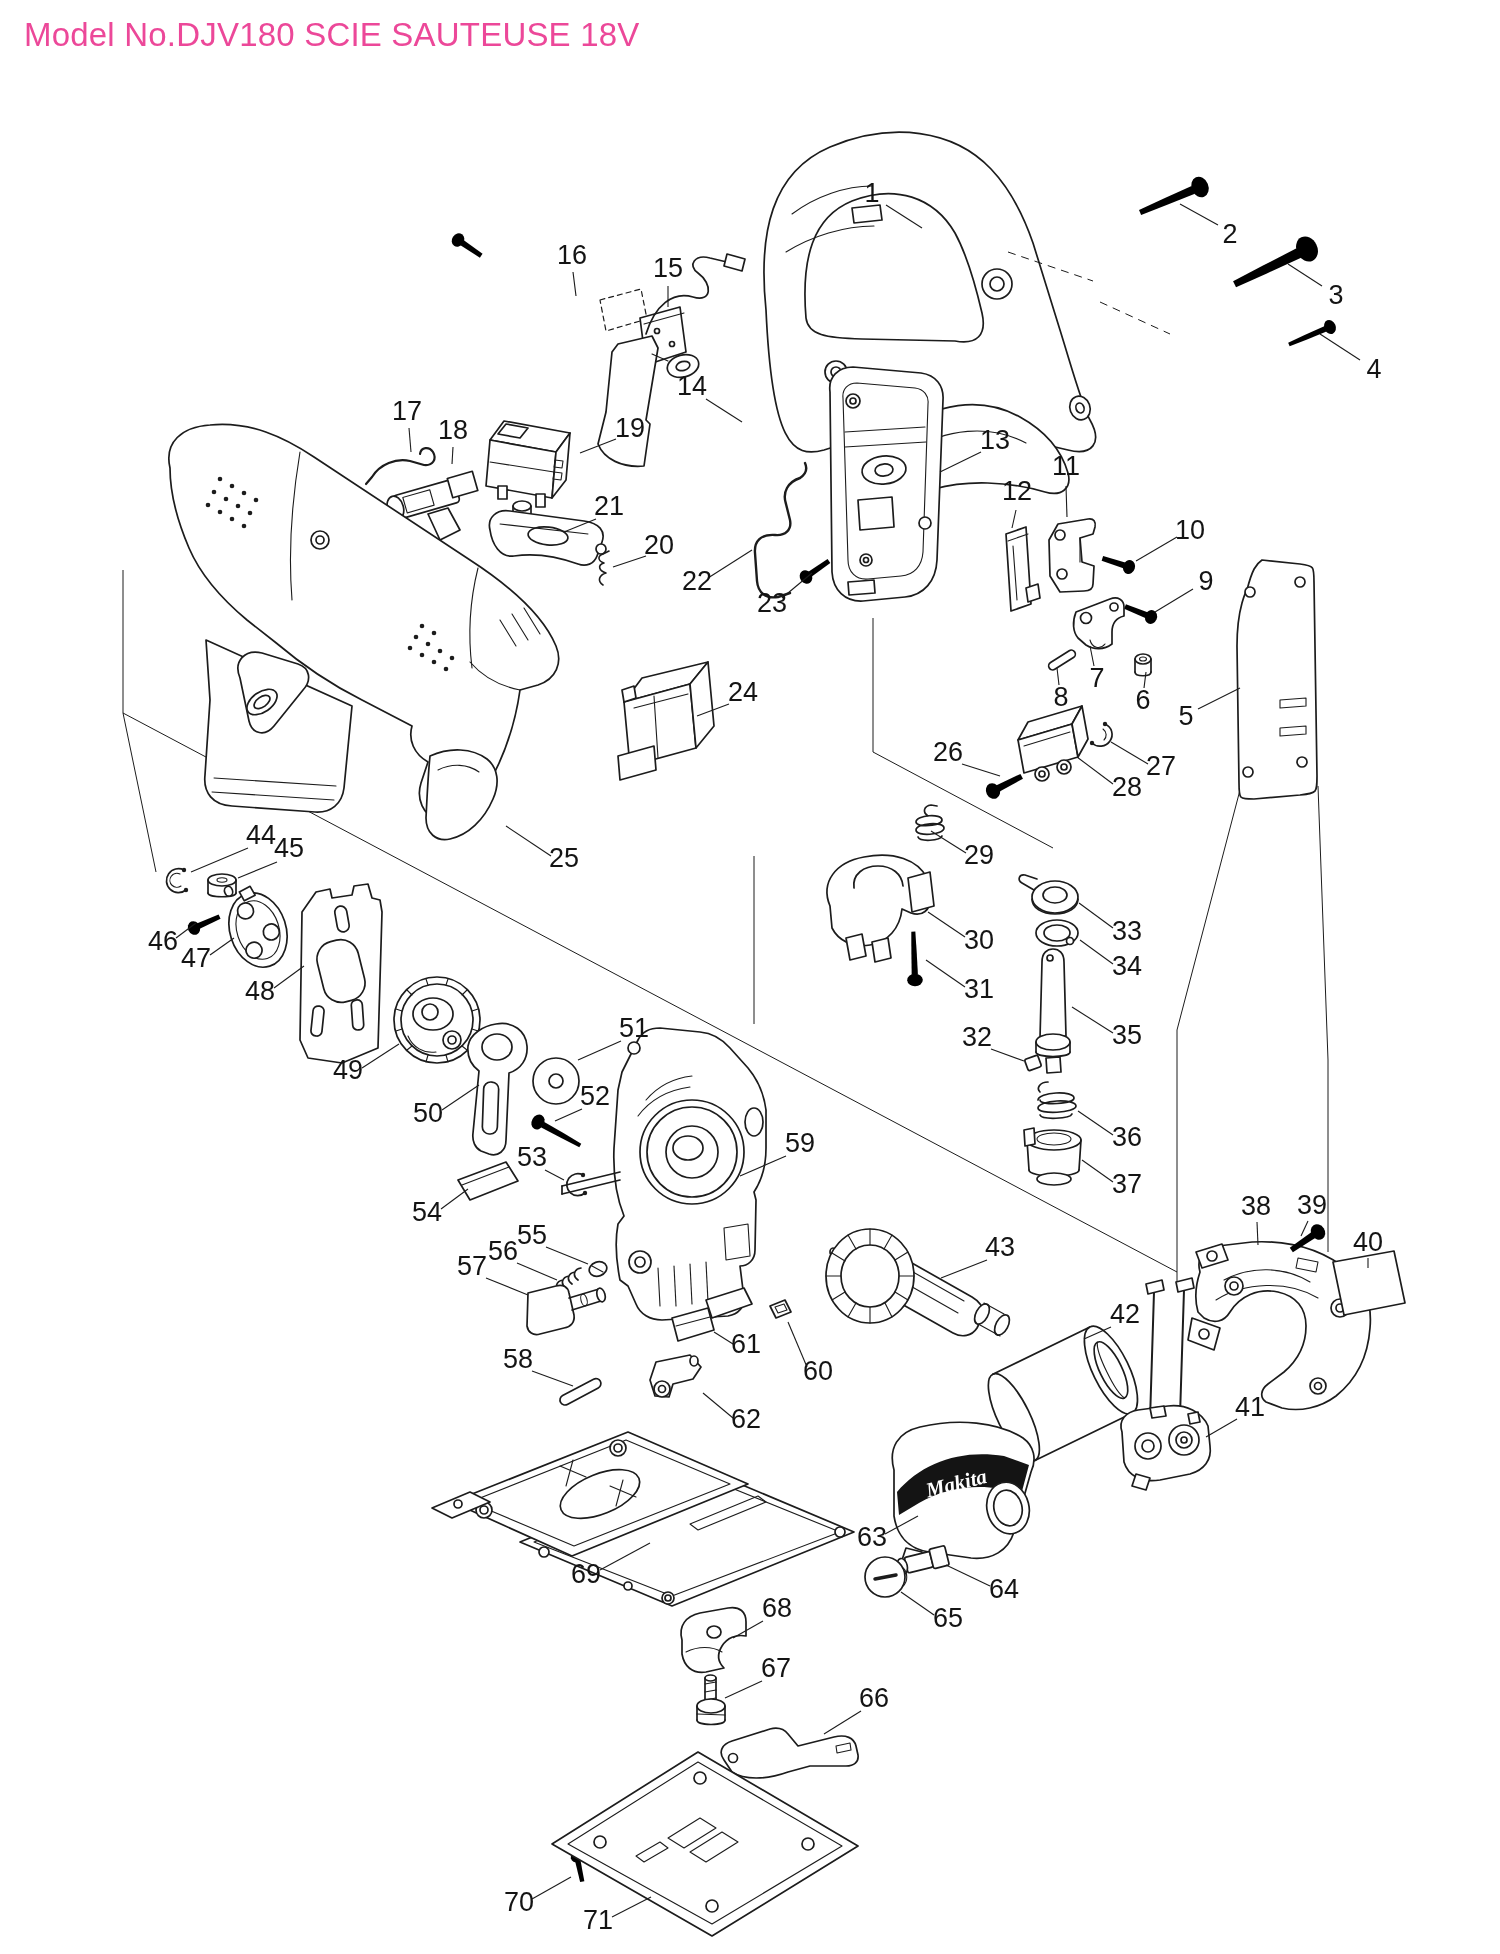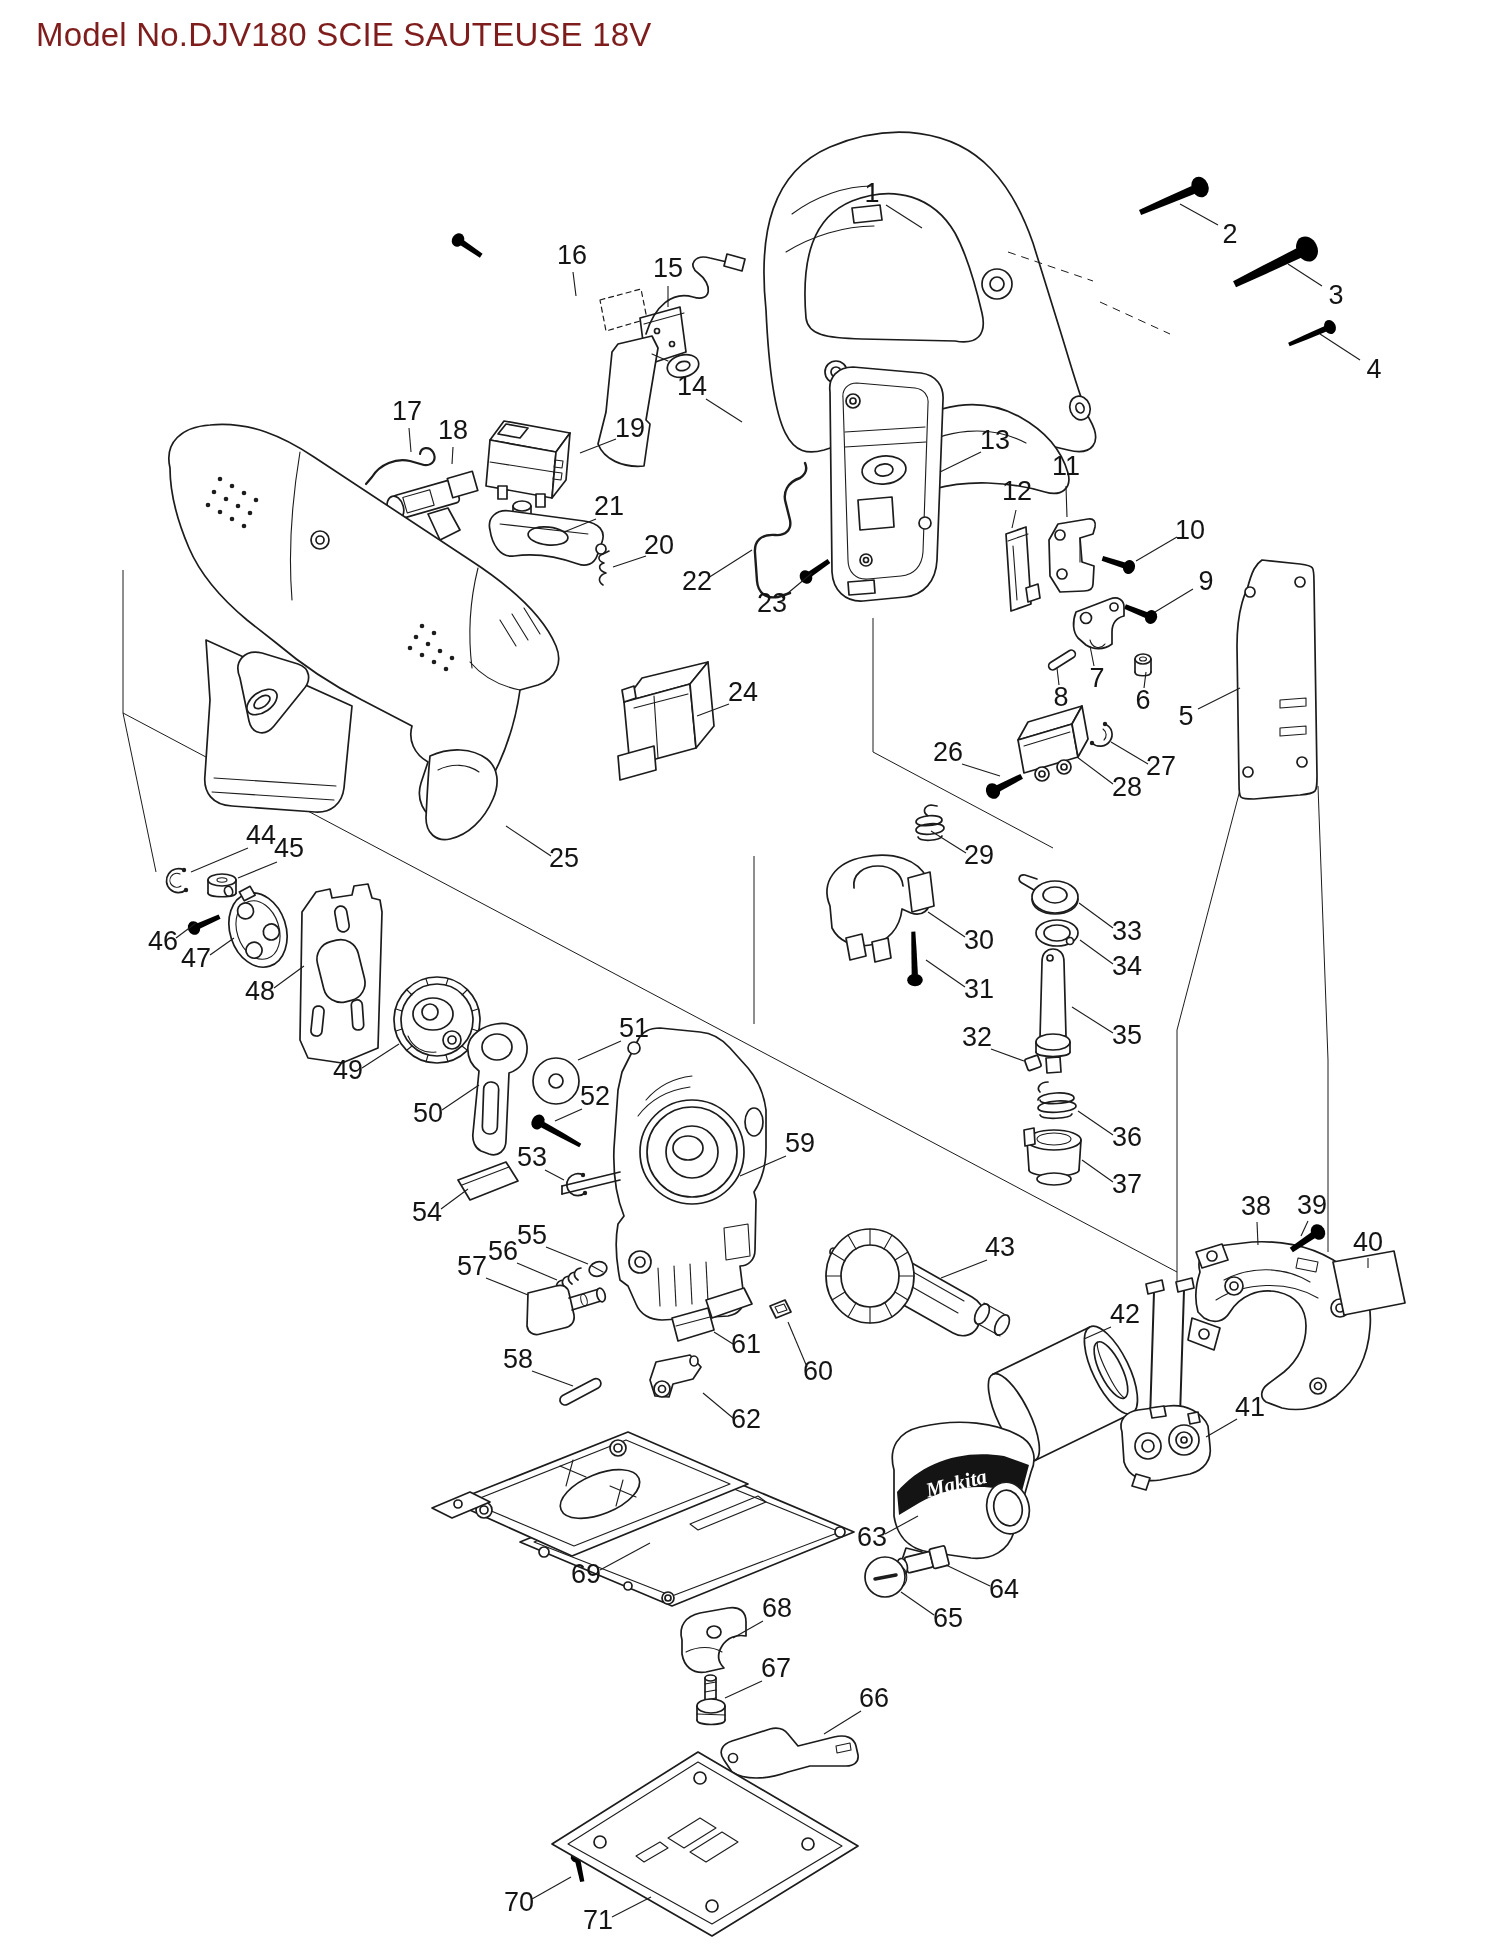--- a/index.html
+++ b/index.html
@@ -1,17 +1,17 @@
 <!DOCTYPE html>
 <html><head>
 <meta charset="utf-8">
 <style>
   html,body{margin:0;padding:0;background:#ffffff;}
   body{width:1500px;height:1954px;position:relative;font-family:"Liberation Sans",sans-serif;}
-  .page-title{position:absolute;left:36px;top:16px;font-size:33px;color:#7f1d1d;letter-spacing:.2px;}
+  .page-title{position:absolute;left:24px;top:16px;font-size:33px;color:#ec4899;letter-spacing:.2px;}
   svg{position:absolute;left:0;top:0;}
   .part path,.part rect,.part circle,.part ellipse,.part polygon,.part line,.part polyline{
     fill:#ffffff;stroke:#1c1c1c;stroke-width:1.7;stroke-linejoin:round;stroke-linecap:round;}
   .part .thin{stroke-width:1.1;fill:none;}
   .part .nf{fill:none;}
   .part .dot{fill:#1c1c1c;stroke:none;}
   .part .ghost{stroke-dasharray:5 4;stroke-width:1.2;fill:none;}
   .part .dark{fill:#141414;stroke:none;}
   .leader{stroke:#1c1c1c;stroke-width:1.1;}
   .gline{stroke:#1c1c1c;stroke-width:1;fill:none;}

